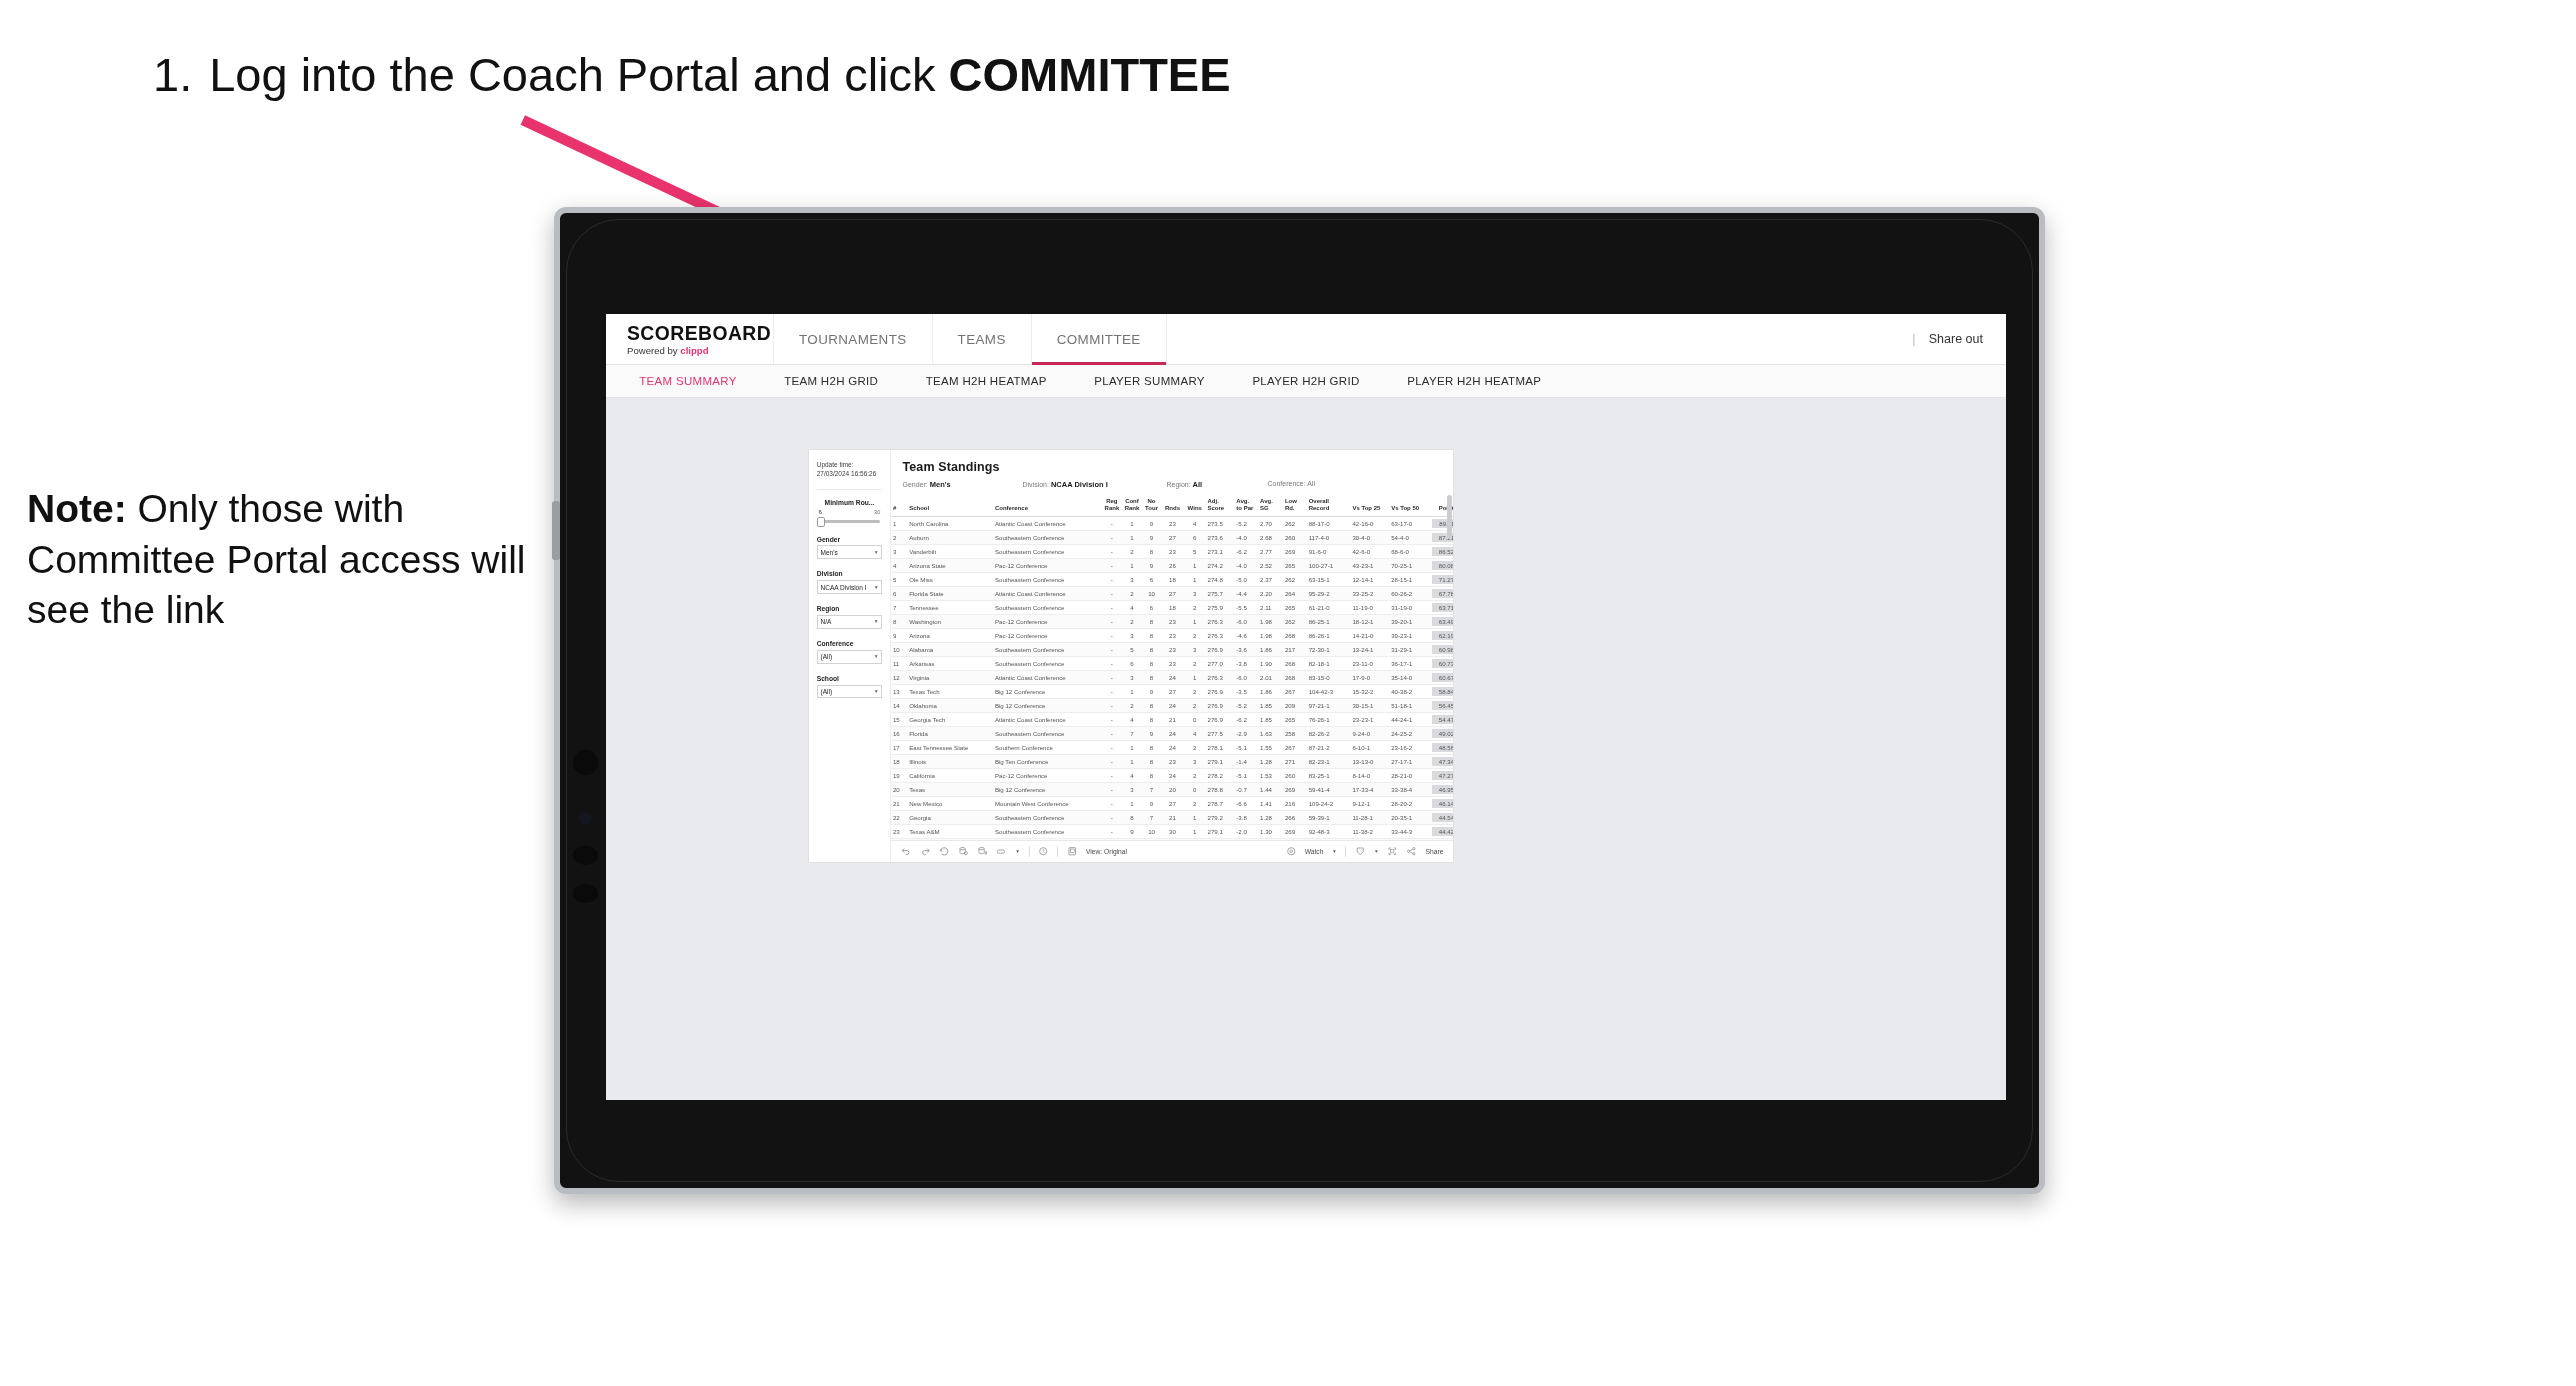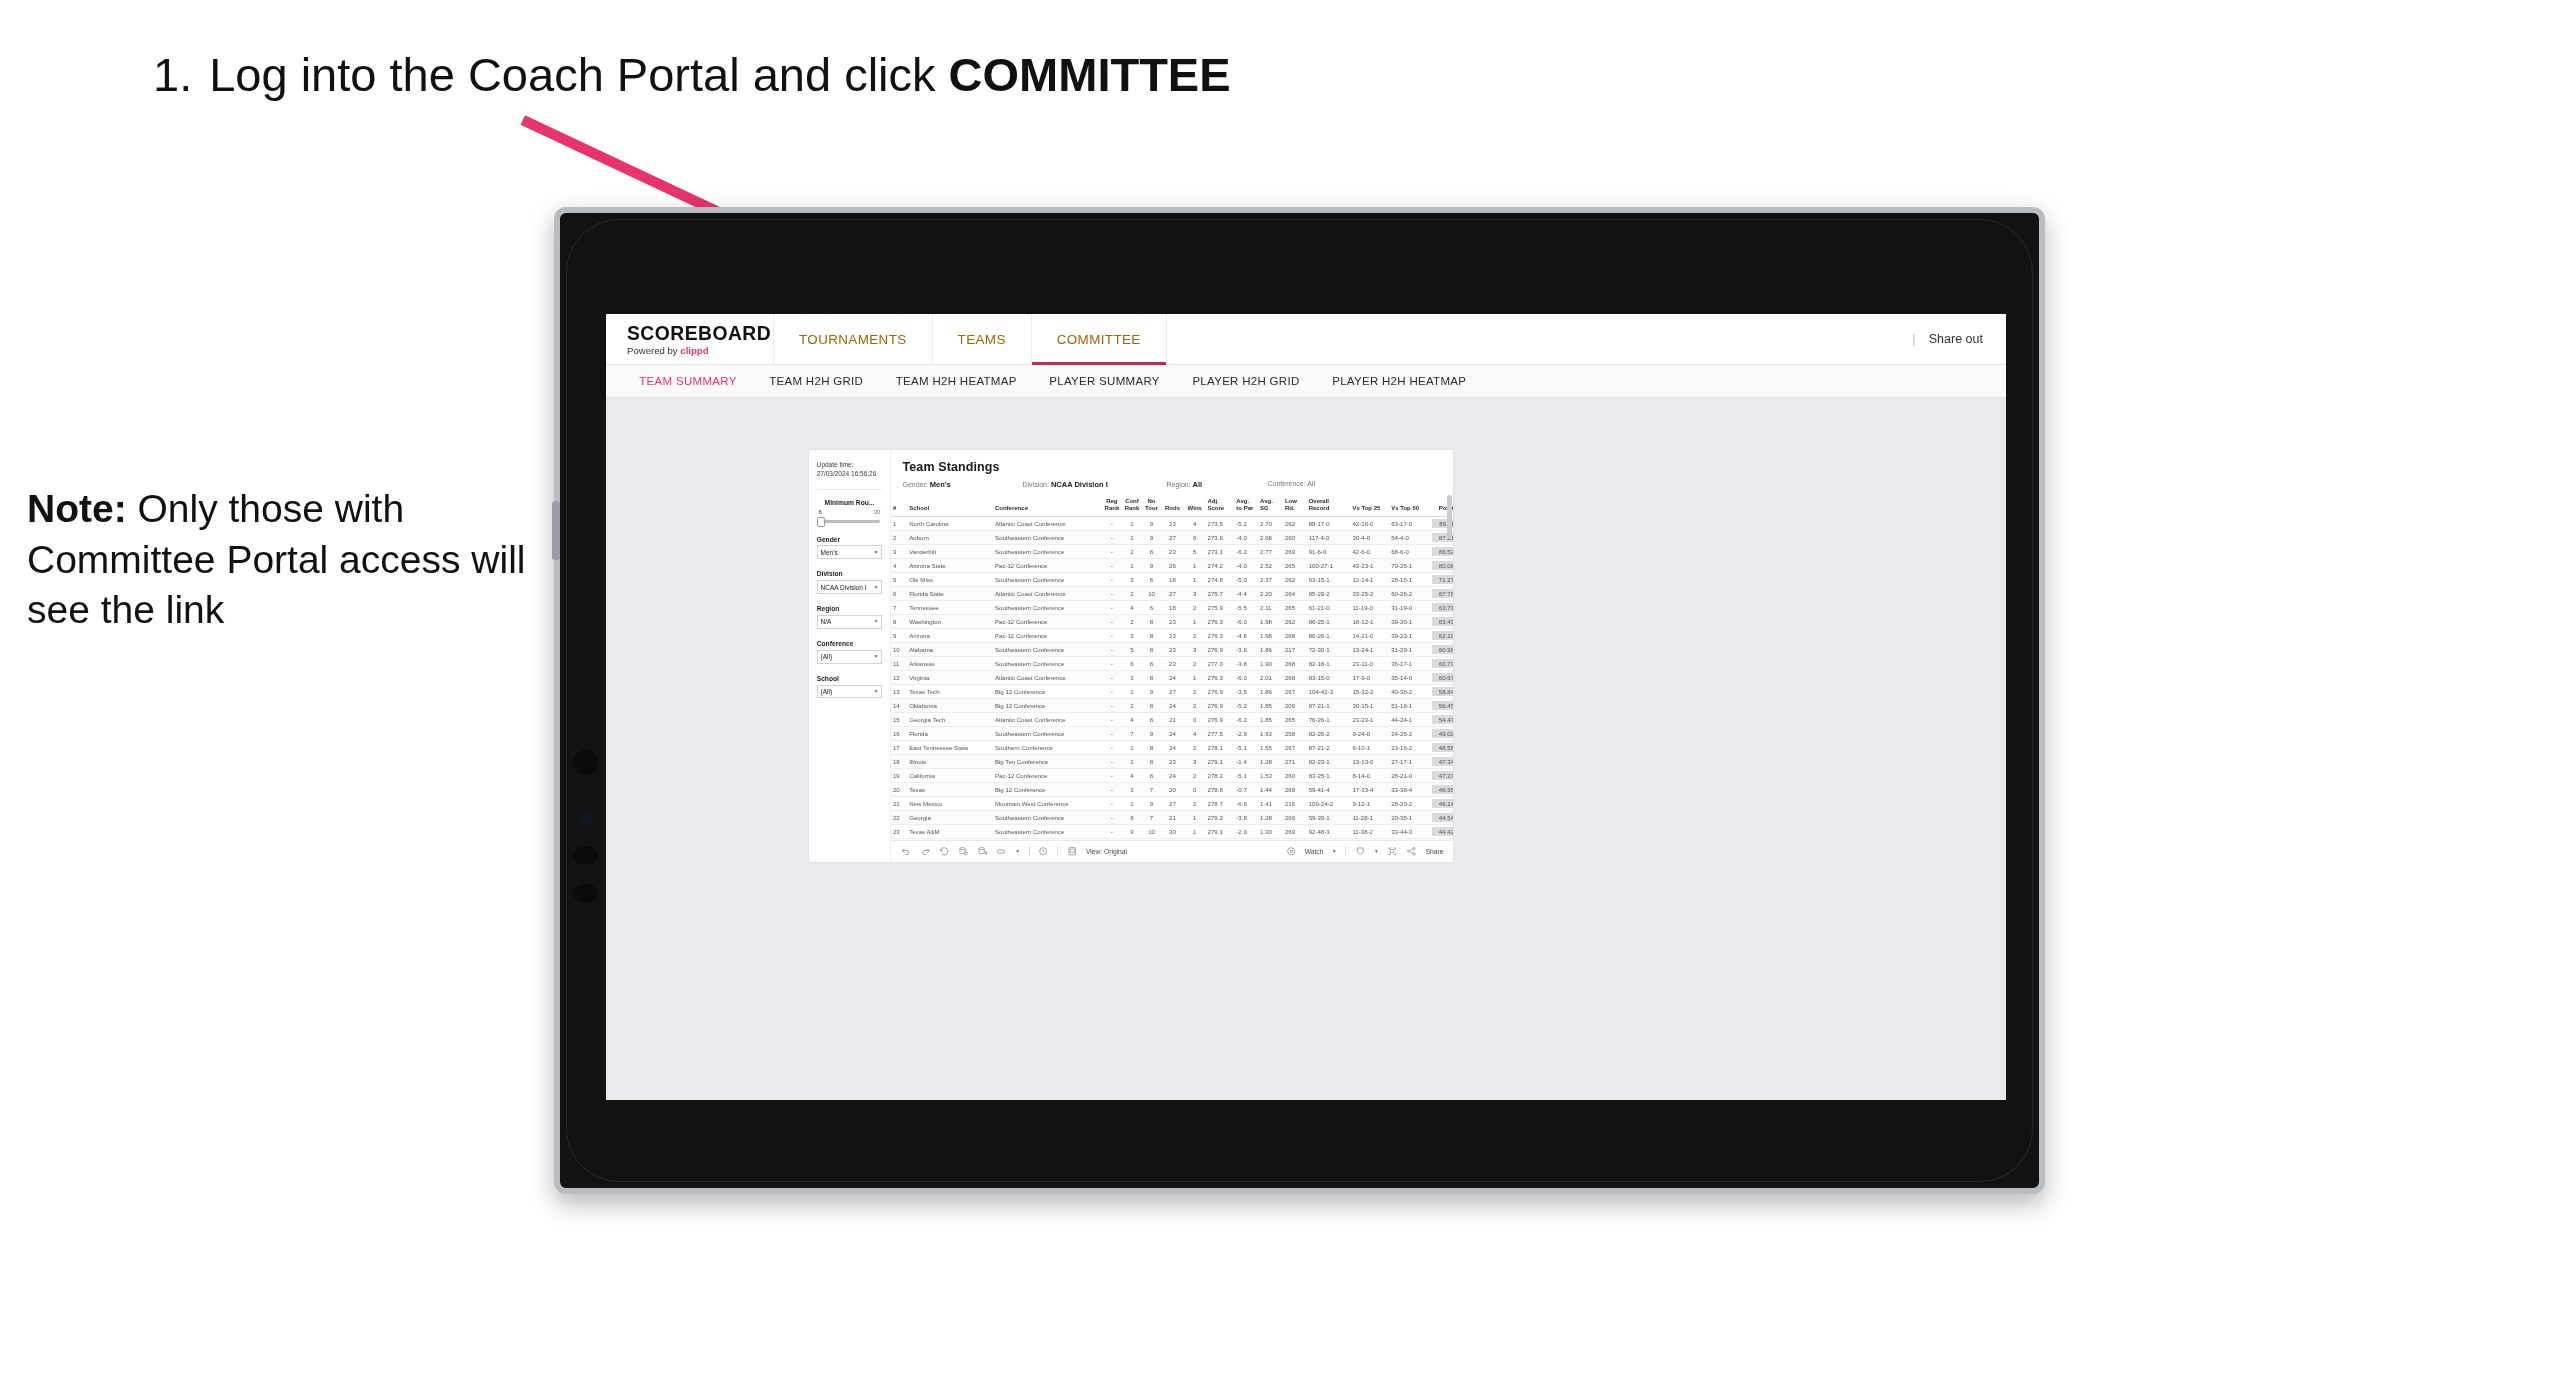--- a/index.html
+++ b/index.html
@@ -53,32 +53,32 @@
     padding-left:21px;box-sizing:border-box;border-right:1px solid #ededed;
   }
   .brand-name{
     font-family:"Liberation Sans", sans-serif;font-weight:700;font-size:21px;letter-spacing:0.5px;
     color:#111;line-height:1;transform:scaleX(.92);transform-origin:left center;
   }
   .brand-sub{font-size:9.6px;color:#333;margin-top:2.9px;white-space:nowrap;}
   .brand-sub .pink{color:#e8336d;font-weight:700;margin-top:8px;}
   .nav-item{
     display:flex;align-items:center;justify-content:center;padding:0 25px;
-    font-size:13.4px;color:#a16207;letter-spacing:0.4px;
+    font-size:13.4px;color:#737373;letter-spacing:0.4px;
     border-right:1px solid #ededed;position:relative;cursor:pointer;
   }
   .nav-item.active::after{
     content:"";position:absolute;left:0;right:0;bottom:-1px;height:2.9px;background:#c62a55;
   }
   .nav-right{margin-left:auto;display:flex;align-items:center;padding-right:23px;gap:13.4px;
     font-size:12.5px;color:#333;}
   .nav-sep{color:#bbb;}
   
   .subnav{
-    height:33px;background:#fafafa;display:flex;align-items:center;gap:0;
+    height:33px;background:#fafafa;display:flex;align-items:center;gap:15px;
     border-bottom:1px solid #e2e2e2;padding-left:17px;box-sizing:border-box;
   }
   .subnav-item{font-size:11.5px;color:#2b2b2b;padding:0 16.3px;letter-spacing:0.3px;cursor:pointer;}
   .subnav-item.active{color:#e8336d;}
   
   .dash{position:relative;height:calc(100% - 83px);background:#e8eaed;}
   .viz{
     position:absolute;left:203px;top:52px;width:644px;height:412px;background:#ffffff;
     box-shadow:0 0 0 1px #dfe1e4;display:flex;flex-direction:column;
   }

